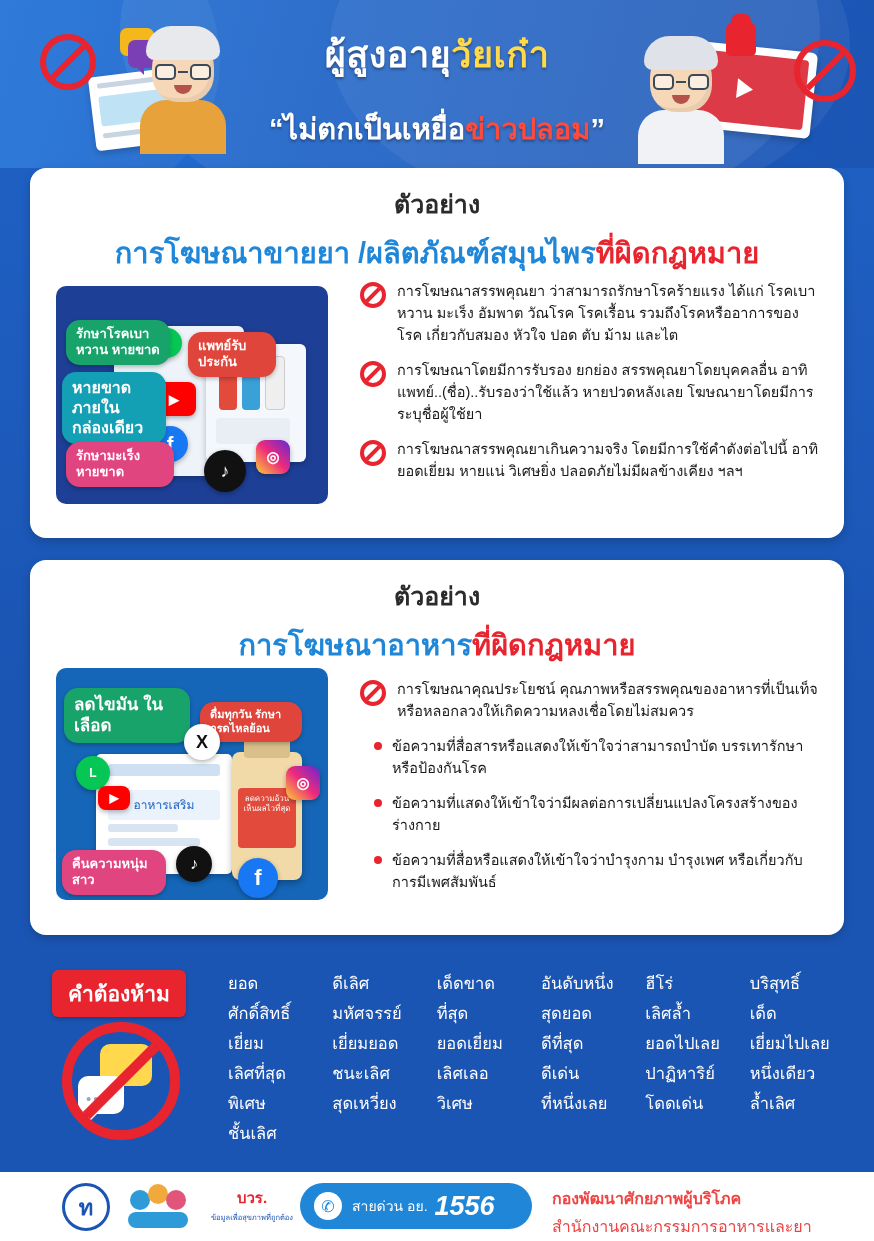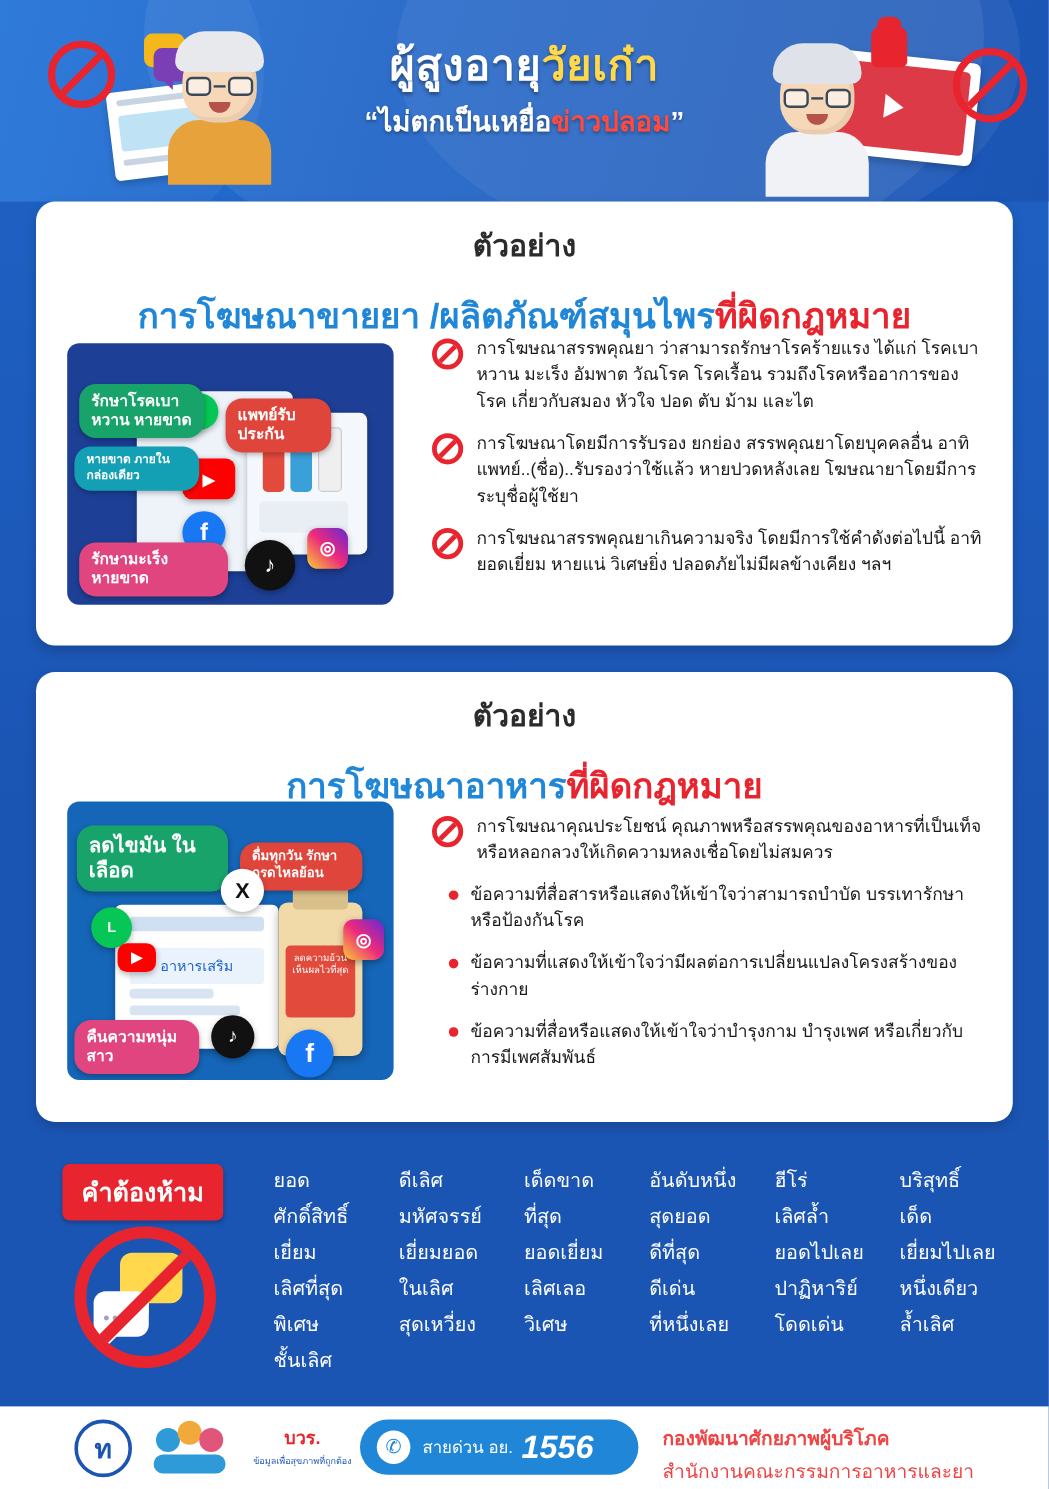--- a/index.html
+++ b/index.html
@@ -33,22 +33,22 @@
   .title-wrap {
     position: absolute; left: 0; top: 26px; width: 874px;
     text-align: center; z-index: 6;
   }
   .title-main {
     font-size: 36px; font-weight: bold; color: #ffffff; letter-spacing: 0.5px;
     text-shadow: 0 2px 3px rgba(0,0,0,0.35);
   }
   .title-main .accent { color: #ffd94a; }
   .title-sub {
-    display: inline-block; margin-top: 0;
-    font-size: 23px; font-weight: bold; color: #ffffff;
+    display: inline-block; margin-top: 23px;
+    font-size: 29px; font-weight: bold; color: #ffffff;
     text-shadow: 0 2px 3px rgba(0,0,0,0.35);
   }
   .title-sub .red { color: #ff4b3e; }
 
   
   .elder {
     position: absolute; z-index: 5;
   }
   .elder .head {
     width: 62px; height: 64px; border-radius: 46% 46% 42% 42%;
@@ -145,21 +145,21 @@
   }
   .panel-1 { top: 168px; height: 370px; }
   .panel-2 { top: 560px; height: 375px; }
 
   .ex-label {
     text-align: center; font-size: 25px; color: #2b2b2b; font-weight: bold;
     padding-top: 16px;
   }
   .ex-head {
     text-align: center; font-size: 29px; font-weight: bold; color: #1f86d8;
-    margin-top: 16px;
+    margin-top: 6px;
   }
   .ex-head .red { color: #e8242f; }
 
   
   .media {
     position: absolute; left: 26px; border-radius: 10px; overflow: hidden;
   }
   .media-1 { top: 118px; width: 272px; height: 218px; background: #1d3f96; }
   .media-2 { top: 108px; width: 272px; height: 232px; background: #1566b8; }
 
@@ -380,22 +380,22 @@
       <div style="position:absolute; left:160px; top:132px; width:74px; height:26px; background:#e9eef5; border-radius:4px;"></div>
 
       <div class="sm-ic ic-yt" style="left:96px; top:96px; width:44px; height:34px;">▶</div>
       <div class="sm-ic ic-line" style="left:96px; top:42px; width:30px; height:30px; font-size:11px;">L</div>
       <div class="sm-ic ic-fb" style="left:96px; top:140px; width:36px; height:36px; font-size:20px;">f</div>
       <div class="sm-ic ic-ig" style="left:200px; top:154px; width:34px; height:34px; border-radius:9px; font-size:15px;">◎</div>
       <div class="sm-ic ic-tt" style="left:148px; top:164px; width:42px; height:42px; font-size:18px;">♪</div>
 
       <div class="chip green" style="left:10px; top:34px; width:104px;">รักษาโรคเบาหวาน หายขาด</div>
       <div class="chip red" style="left:132px; top:46px; width:88px;">แพทย์รับประกัน</div>
-      <div class="chip teal" style="left:6px; top:86px; width:104px; font-size:10px;">หายขาด ภายในกล่องเดียว</div>
-      <div class="chip pink" style="left:10px; top:166px; width:124px;">รักษามะเร็งหายขาด</div>
+      <div class="chip teal" style="left:6px; top:86px; width:104px; font-size:16px;">หายขาด ภายในกล่องเดียว</div>
+      <div class="chip pink" style="left:10px; top:156px; width:108px;">รักษามะเร็งหายขาด</div>
     </div>
 
     <div class="bullets bullets-1">
       <div class="bitem">
         <span class="bicon"></span>
         <span class="btext">การโฆษณาสรรพคุณยา ว่าสามารถรักษาโรคร้ายแรง ได้แก่ โรคเบาหวาน มะเร็ง อัมพาต วัณโรค โรคเรื้อน รวมถึงโรคหรืออาการของโรค เกี่ยวกับสมอง หัวใจ ปอด ตับ ม้าม และไต</span>
       </div>
       <div class="bitem">
         <span class="bicon"></span>
         <span class="btext">การโฆษณาโดยมีการรับรอง ยกย่อง สรรพคุณยาโดยบุคคลอื่น อาทิ แพทย์..(ชื่อ)..รับรองว่าใช้แล้ว หายปวดหลังเลย โฆษณายาโดยมีการระบุชื่อผู้ใช้ยา</span>
@@ -479,21 +479,21 @@
       <div class="word">สุดยอด</div>
       <div class="word">เลิศล้ำ</div>
       <div class="word">เด็ด</div>
       <div class="word">เยี่ยม</div>
       <div class="word">เยี่ยมยอด</div>
       <div class="word">ยอดเยี่ยม</div>
       <div class="word">ดีที่สุด</div>
       <div class="word">ยอดไปเลย</div>
       <div class="word">เยี่ยมไปเลย</div>
       <div class="word">เลิศที่สุด</div>
-      <div class="word">ในเลิศ</div>
+      <div class="word">ชนะเลิศ</div>
       <div class="word">เลิศเลอ</div>
       <div class="word">ดีเด่น</div>
       <div class="word">ปาฏิหาริย์</div>
       <div class="word">หนึ่งเดียว</div>
       <div class="word">พิเศษ</div>
       <div class="word">สุดเหวี่ยง</div>
       <div class="word">วิเศษ</div>
       <div class="word">ที่หนึ่งเลย</div>
       <div class="word">โดดเด่น</div>
       <div class="word">ล้ำเลิศ</div>

